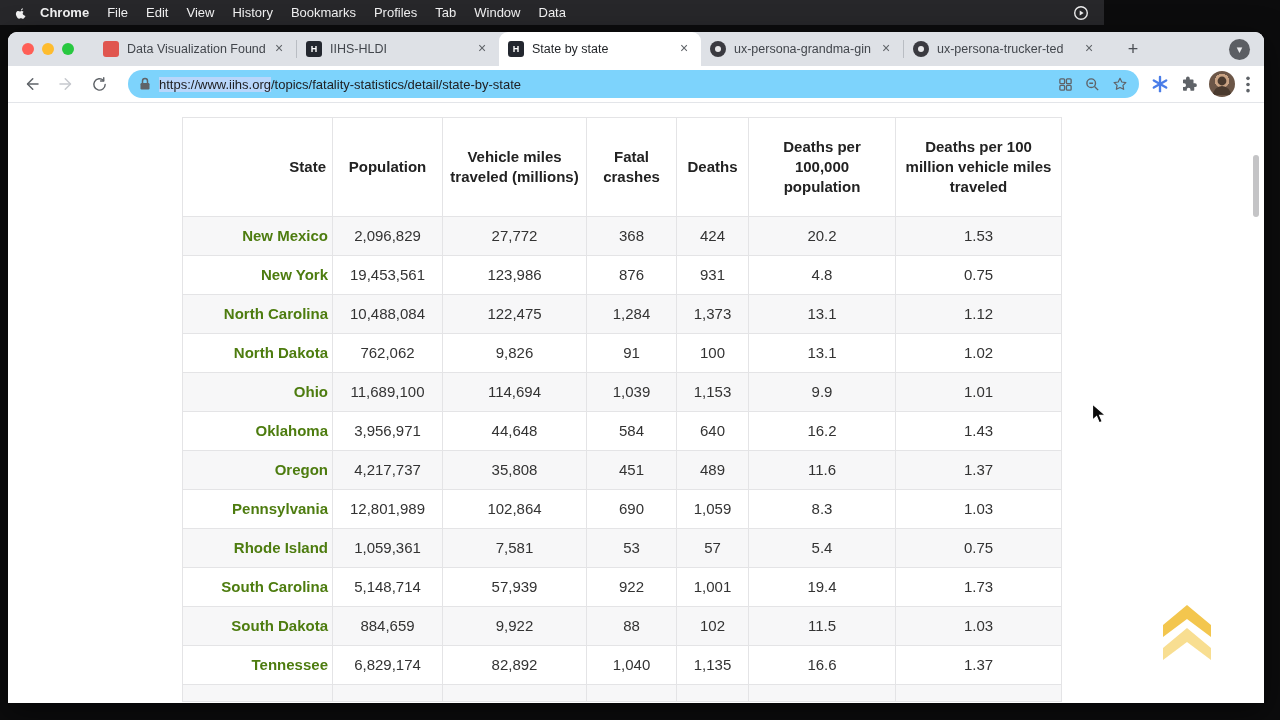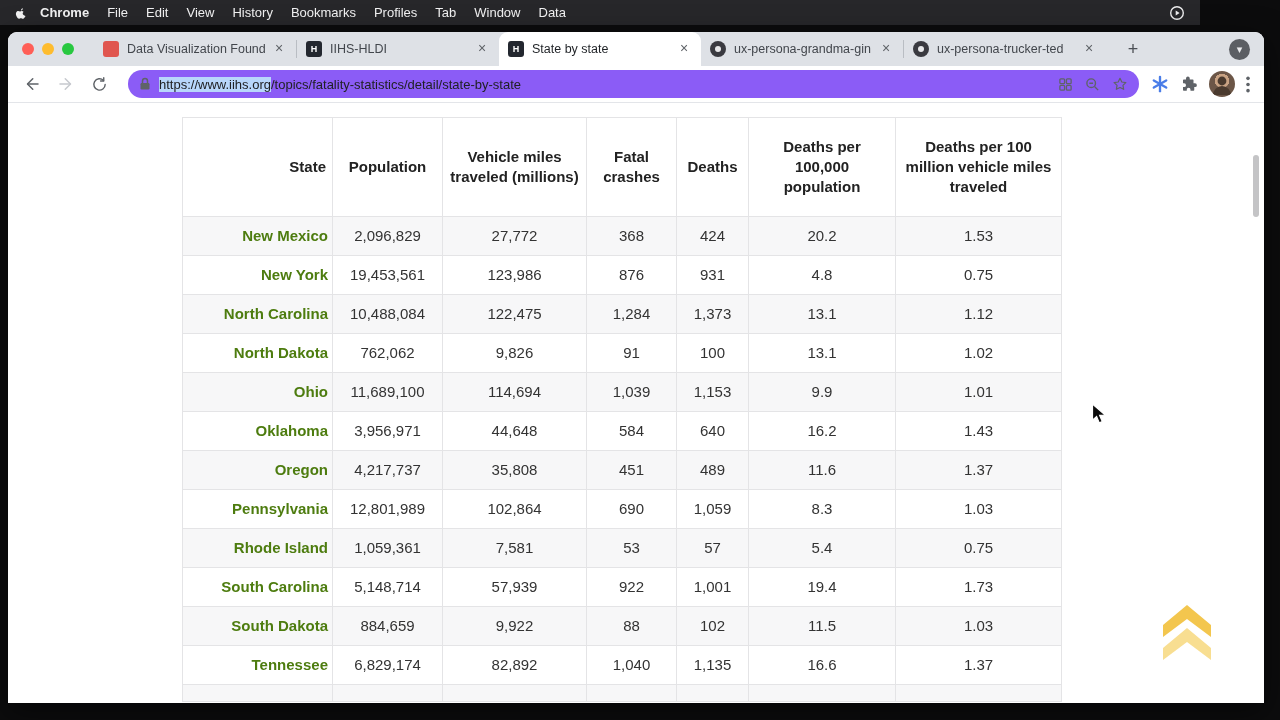--- a/index.html
+++ b/index.html
@@ -1,20 +1,20 @@
 <!DOCTYPE html>
 <html><head>
 <meta charset="utf-8">
 <style>
   * { box-sizing: border-box; }
   html,body { margin:0; padding:0; width:1280px; height:720px; overflow:hidden;
     background:#0c0c0d; font-family:"Liberation Sans", sans-serif; }
 
   
-  .menubar { position:absolute; left:0; top:0; width:1200px; height:25px;
+  .menubar { position:absolute; left:0; top:0; width:1104px; height:25px;
     background:#27272a; display:flex; align-items:center; padding:0 14px;
     color:#f2f2f3; font-size:13px; }
   .menubar .apple { margin-right:4px; display:flex; align-items:center; }
   .menubar .mitem { padding:0 9px; white-space:nowrap; }
   .menubar .appname { font-weight:700; padding:0 9px; }
   .statusicons { margin-left:auto; display:flex; align-items:center; gap:15px;flex-direction:column; }
   .statusicons .sicon { display:flex; align-items:center; justify-content:center; width:18px; height:16px; }
   .rrtext { color:#fff; font-size:11px; font-weight:700; letter-spacing:-1px; }
 
   
@@ -44,21 +44,21 @@
     justify-content:center; font-size:18px; color:#4b4f55; }
   .tabsearch { margin-left:auto; margin-right:14px; width:21px; height:21px; border-radius:50%;
     background:#5b5e63; color:#e9eaec; display:flex; align-items:center; justify-content:center;
     font-size:11px; }
 
   
   .toolbar { height:37px; background:#fff; display:flex; align-items:center;
     padding:0 10px; border-bottom:1px solid #e3e5e9; }
   .navbtn { width:27px; height:27px; display:flex; align-items:center; justify-content:center;
     margin-right:7px; border-radius:50%; }
-  .omnibox { flex:1; min-width:0; height:28px; background:#8b5cf6; border-radius:14px;
+  .omnibox { flex:1; min-width:0; height:28px; background:#7dd3fc; border-radius:14px;
     display:flex; align-items:center; padding:0 11px; margin:0 8px; }
   .urltext { font-size:13px; color:#202124; white-space:nowrap; overflow:hidden; margin-left:8px; }
   .urltext .sel { background:#b8d6fb; }
   .omni-right { margin-left:auto; display:flex; align-items:center; gap:12px; padding-left:12px; }
   .right-cluster { display:flex; align-items:center; gap:11px; padding:0 4px; }
   .avatar { width:26px; height:26px; border-radius:50%;
     background:radial-gradient(circle at 50% 38%, #c9a384 0 34%, #6c5647 35% 100%); overflow:hidden; }
 
   
   .content { position:relative; height:599px; background:#fff; overflow:hidden; }

